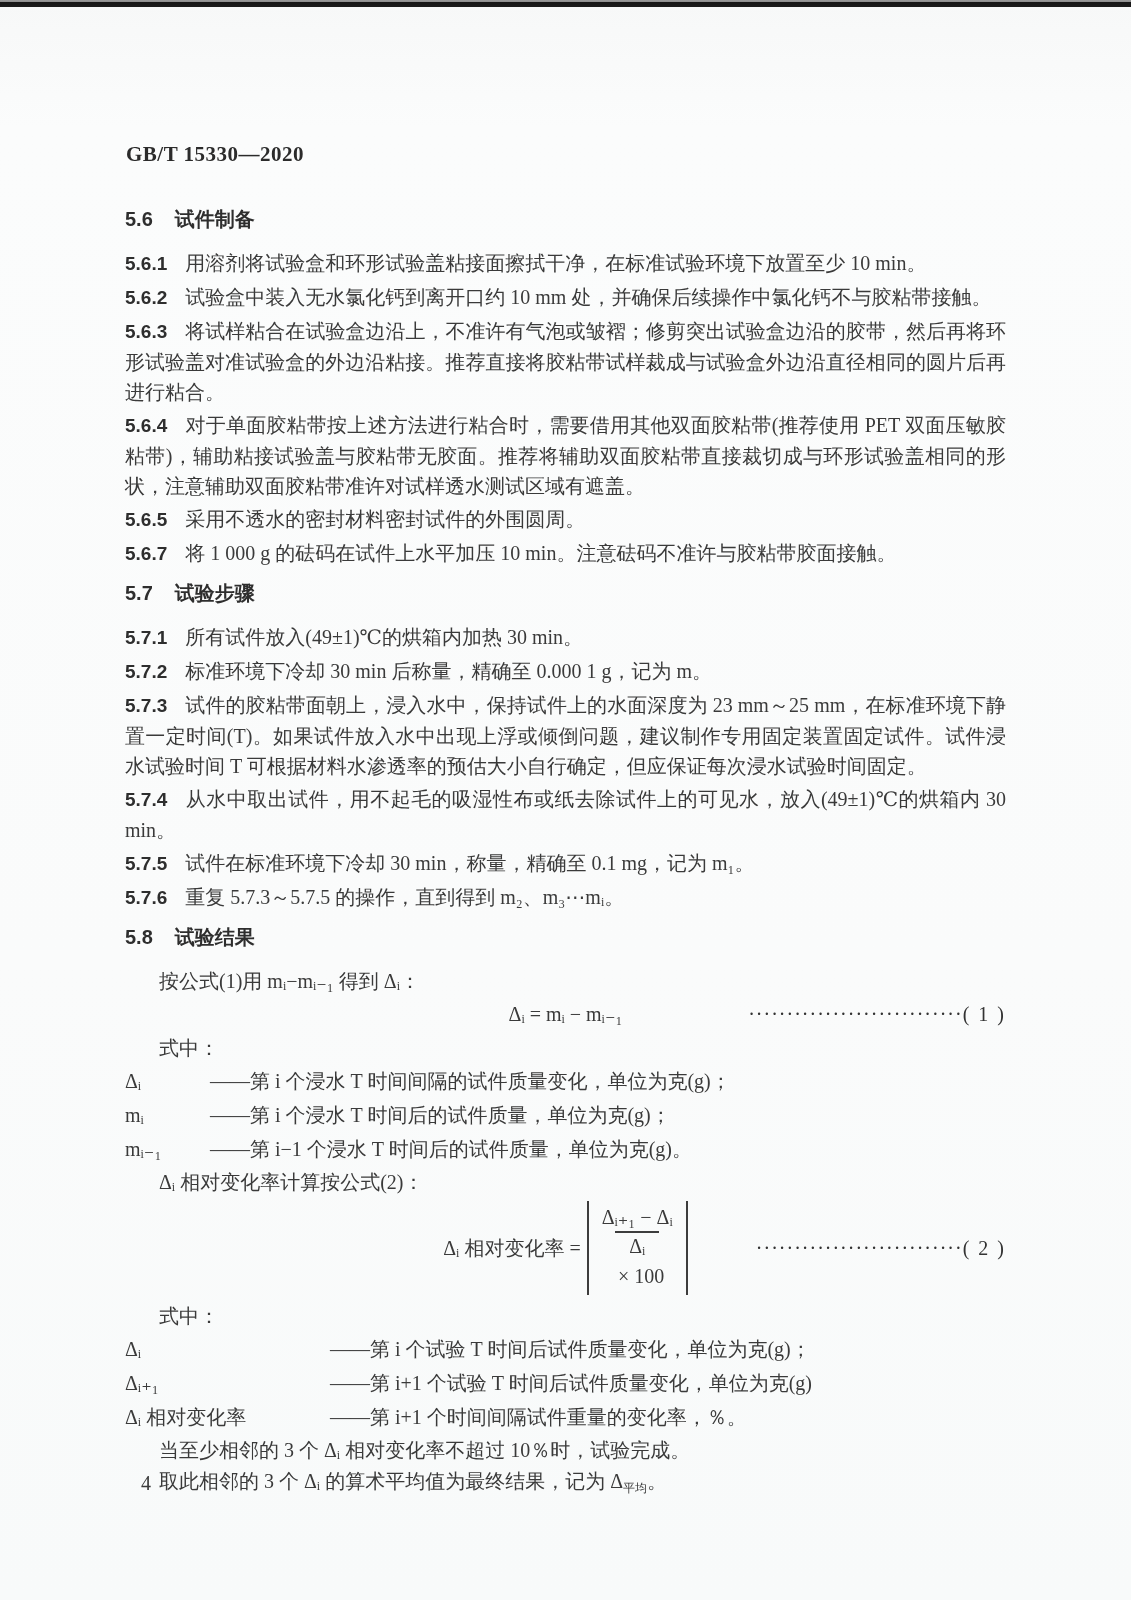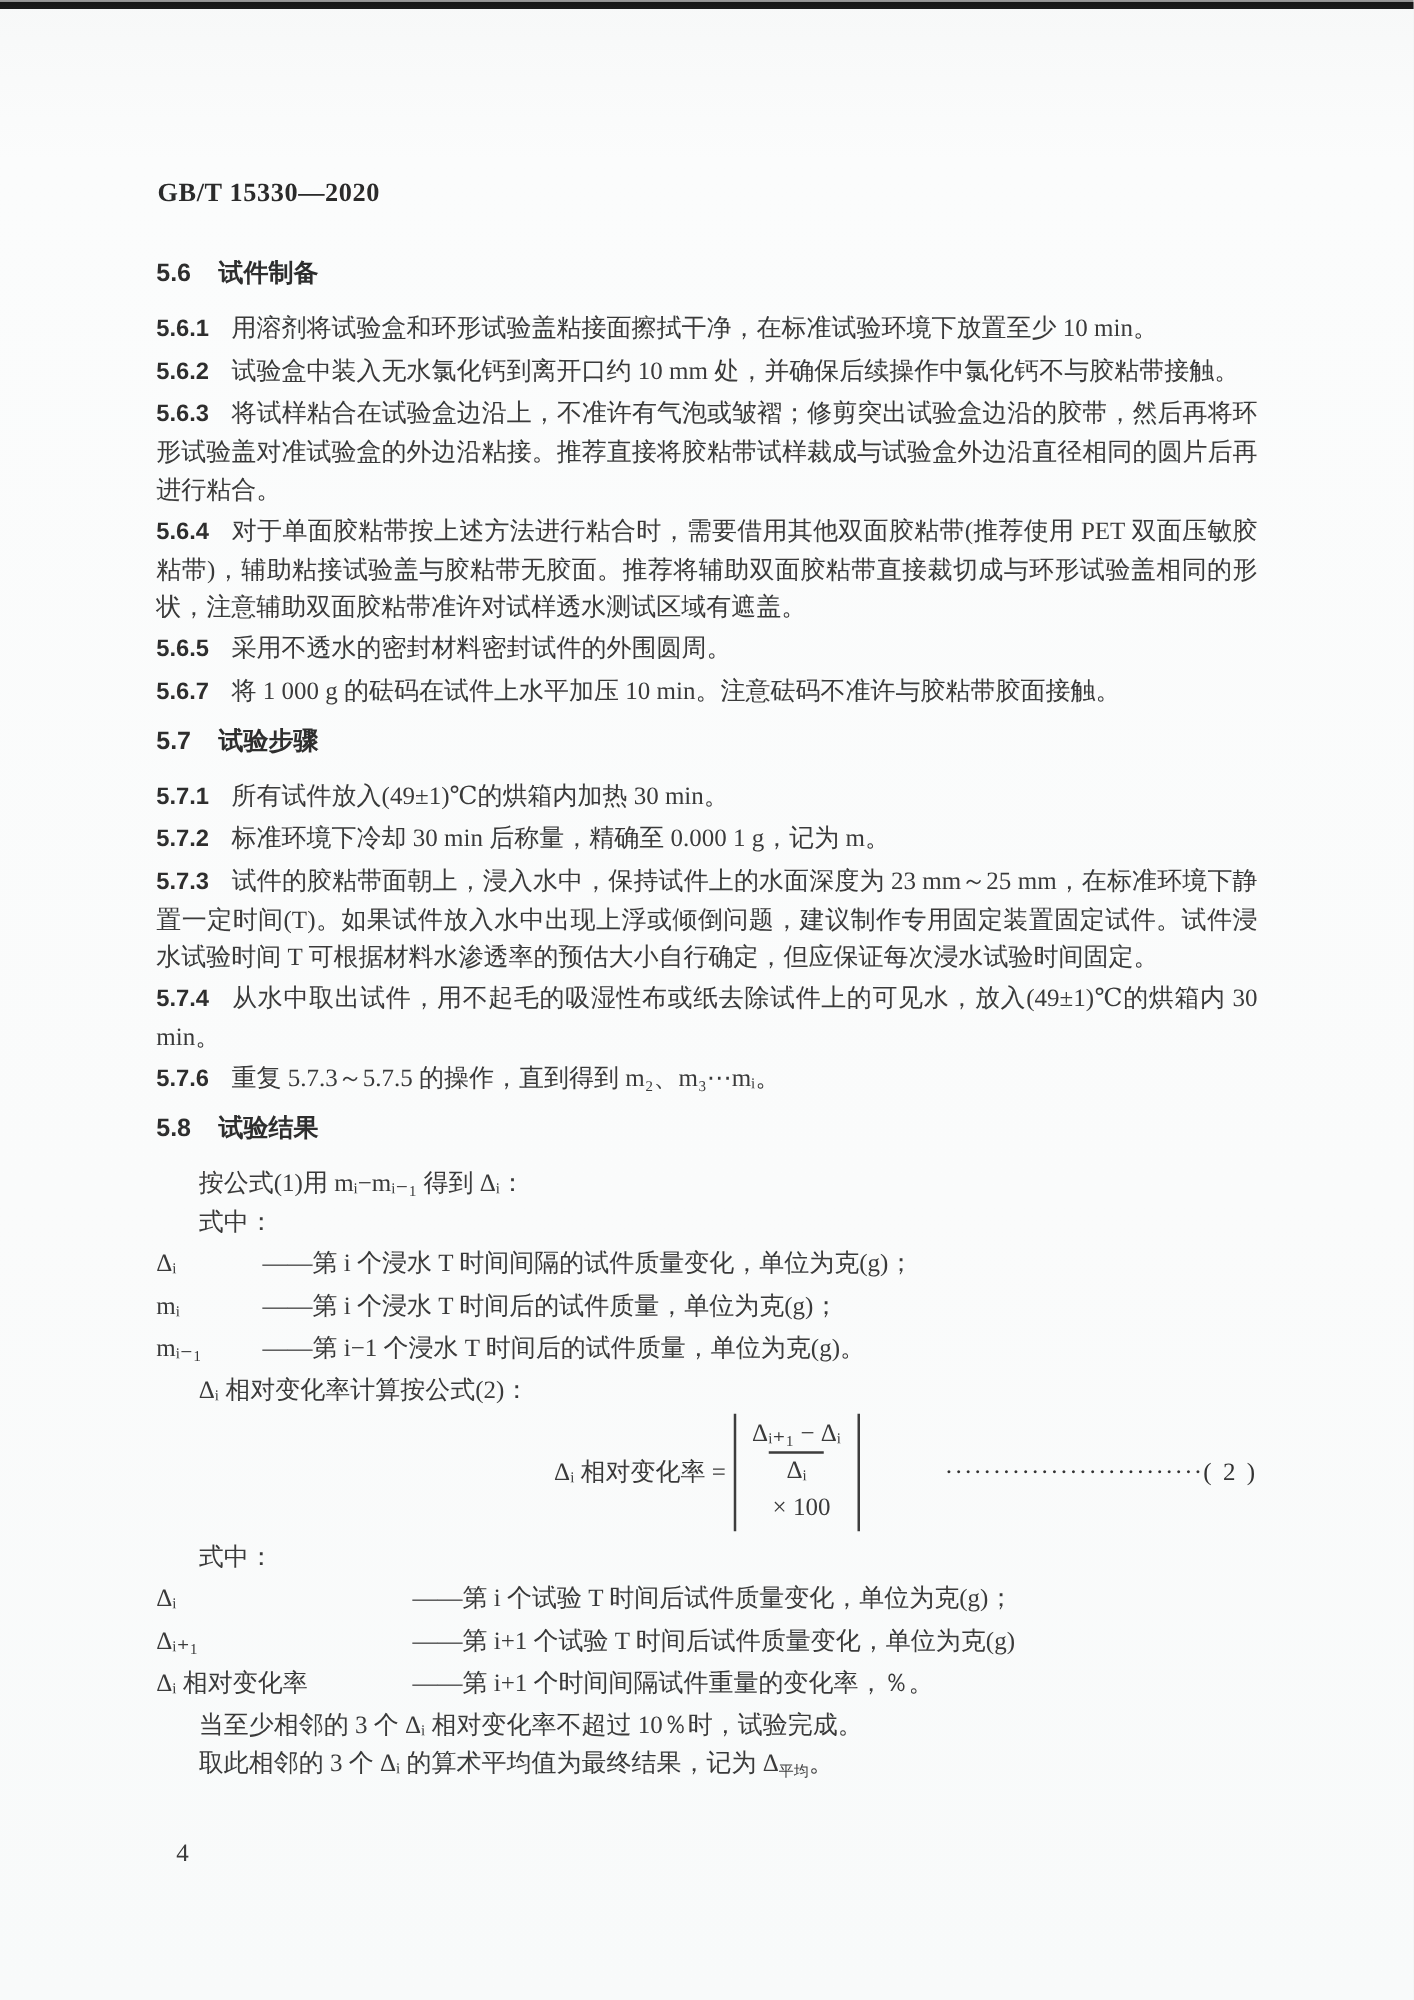--- a/index.html
+++ b/index.html
@@ -84,28 +84,33 @@
     <p class="clause"><span class="cnum">5.6.5</span><span>采用不透水的密封材料密封试件的外围圆周。</span></p>
     <p class="clause"><span class="cnum">5.6.7</span><span>将 1 000 g 的砝码在试件上水平加压 10 min。注意砝码不准许与胶粘带胶面接触。</span></p>
 
     <h2 class="sec">
       <span class="hnum">5.7</span><span>试验步骤</span>
     </h2>
     <p class="clause"><span class="cnum">5.7.1</span><span>所有试件放入(49±1)℃的烘箱内加热 30 min。</span></p>
     <p class="clause"><span class="cnum">5.7.2</span><span>标准环境下冷却 30 min 后称量，精确至 0.000 1 g，记为 m。</span></p>
     <p class="clause"><span class="cnum">5.7.3</span><span>试件的胶粘带面朝上，浸入水中，保持试件上的水面深度为 23 mm～25 mm，在标准环境下静置一定时间(T)。如果试件放入水中出现上浮或倾倒问题，建议制作专用固定装置固定试件。试件浸水试验时间 T 可根据材料水渗透率的预估大小自行确定，但应保证每次浸水试验时间固定。</span></p>
     <p class="clause"><span class="cnum">5.7.4</span><span>从水中取出试件，用不起毛的吸湿性布或纸去除试件上的可见水，放入(49±1)℃的烘箱内 30 min。</span></p>
+    <p class="clause"><span class="cnum">5.7.5</span><span>试件在标准环境下冷却 30 min，称量，精确至 0.1 mg，记为 m₁。</span></p>
     <p class="clause"><span class="cnum">5.7.6</span><span>重复 5.7.3～5.7.5 的操作，直到得到 m₂、m₃⋯mᵢ。</span></p>
 
     <h2 class="sec">
       <span class="hnum">5.8</span><span>试验结果</span>
     </h2>
 
     <p class="ind">按公式(1)用 mᵢ−mᵢ₋₁ 得到 Δᵢ：</p>
 
+    <div class="formula-line">
+      <span class="f-expr">Δᵢ = mᵢ − mᵢ₋₁</span>
+      <span class="f-leader"><span>····························</span><span class="f-label">( 1 )</span></span>
+    </div>
 
     <p class="where-label">式中：</p>
 
     <div class="def-row">
       <span class="term">Δᵢ</span>
       <span class="def">——第 i 个浸水 T 时间间隔的试件质量变化，单位为克(g)；</span>
     </div>
     <div class="def-row">
       <span class="term">mᵢ</span>
       <span class="def">——第 i 个浸水 T 时间后的试件质量，单位为克(g)；</span>

